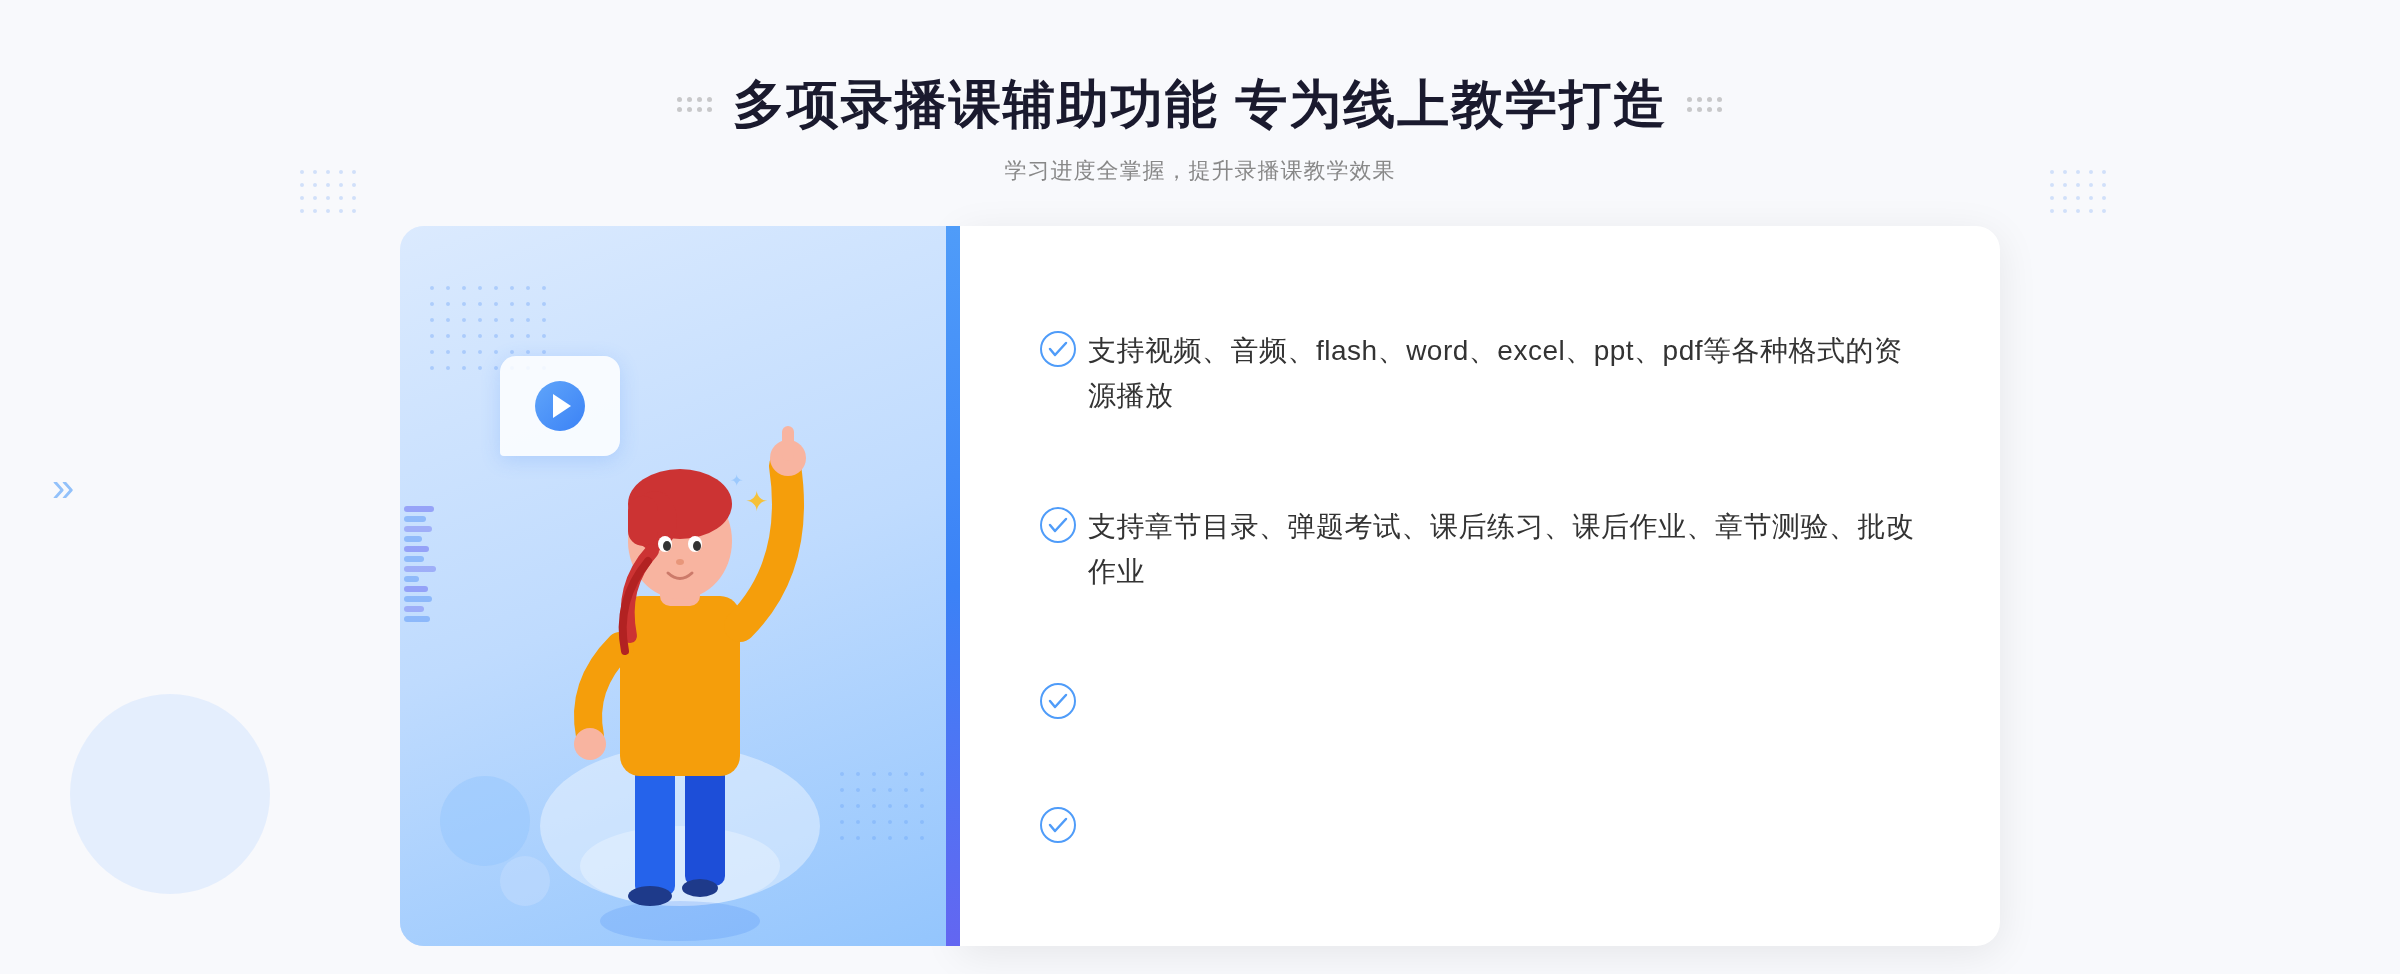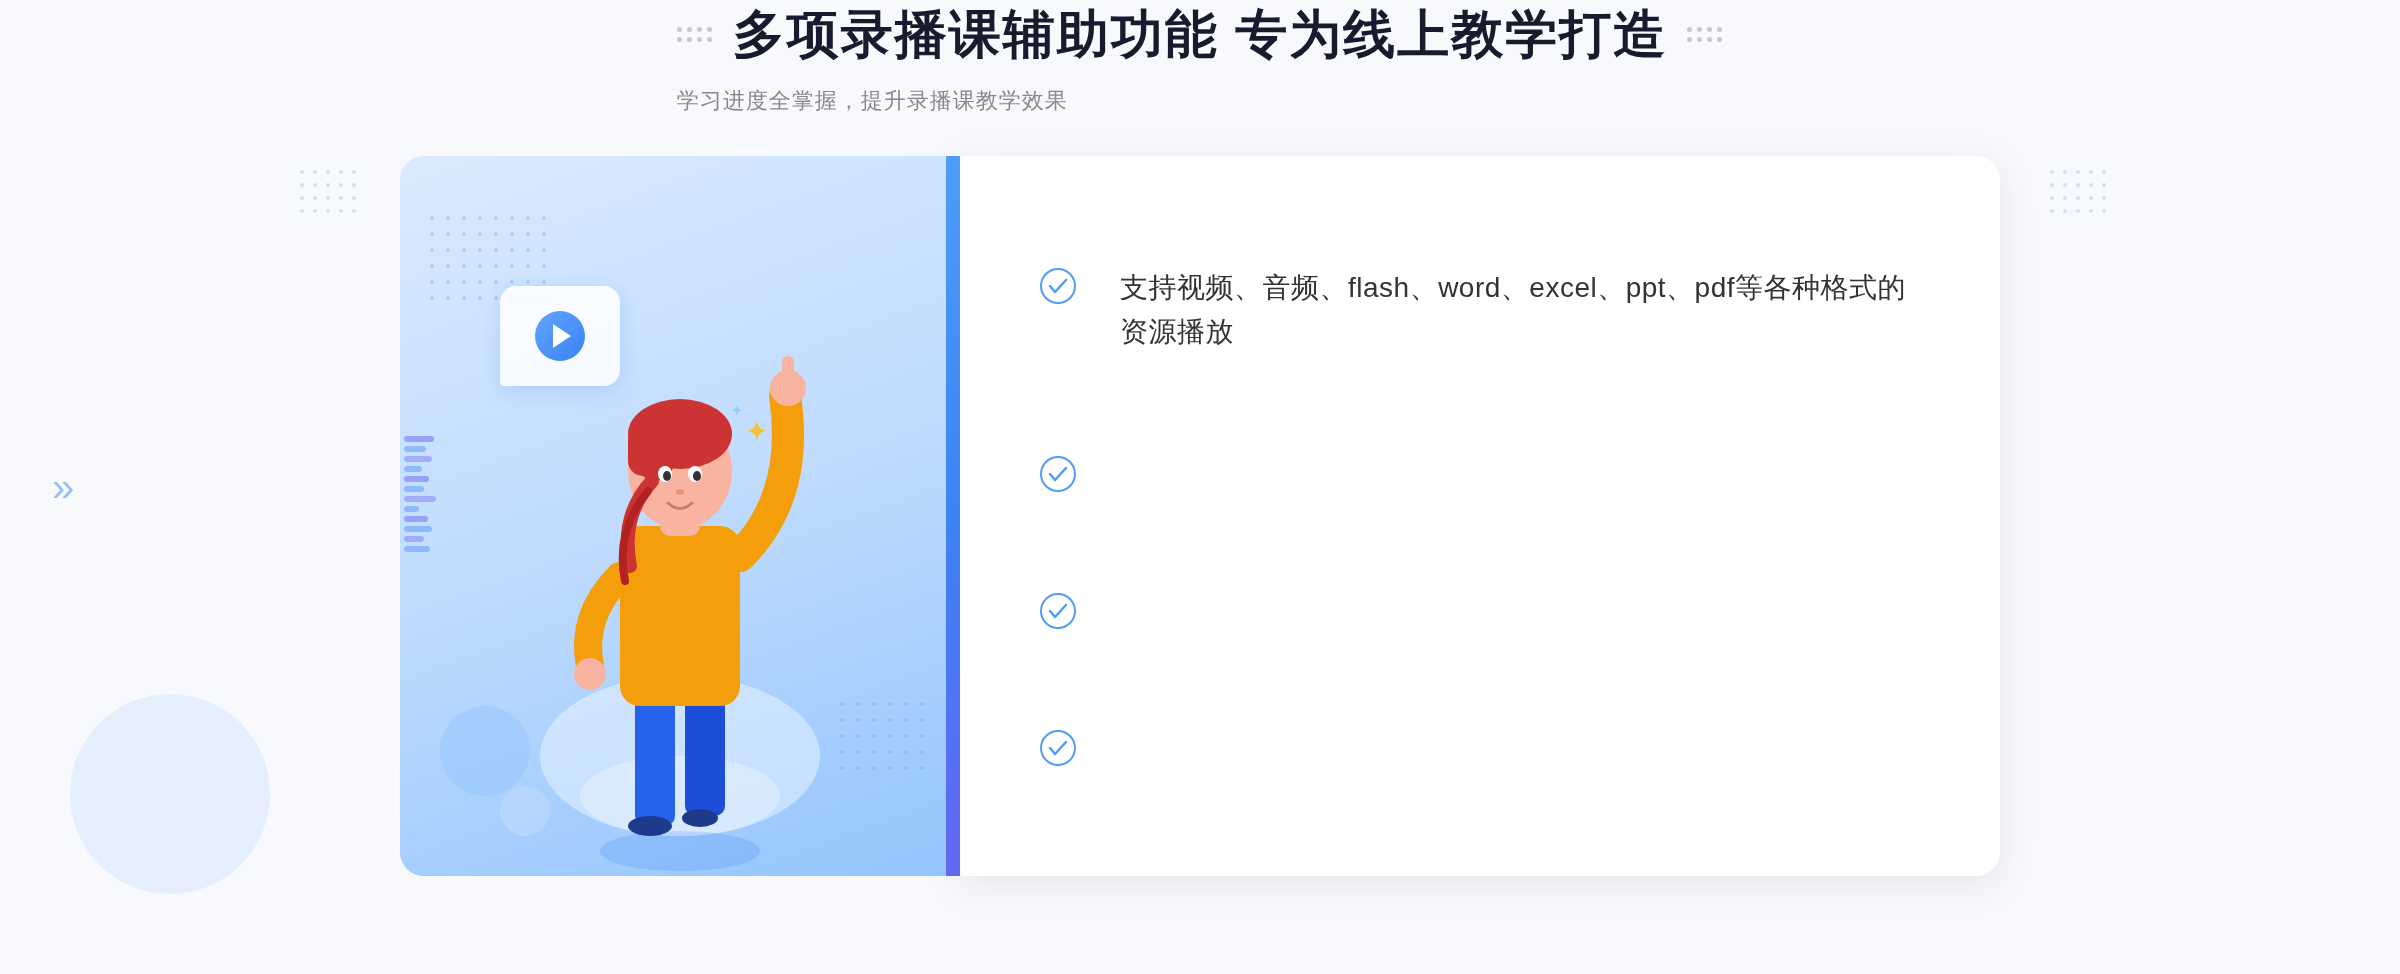--- a/index.html
+++ b/index.html
@@ -22,21 +22,22 @@
       height: 974px;
       background: #f8f9fc;
       position: relative;
       display: flex;
       flex-direction: column;
       align-items: center;
     }
 
     
     .header-section {
-      text-align: left;
+      text-align: center;
+      padding-top: 70px;
       margin-bottom: 40px;
       position: relative;
       z-index: 2;
     }
 
     .header-decoration {
       display: flex;
       align-items: center;
       justify-content: center;
       gap: 20px;
@@ -230,21 +231,21 @@
       padding: 60px 80px;
       display: flex;
       flex-direction: column;
       justify-content: space-around;
       box-shadow: 0 8px 40px rgba(0,0,0,0.08);
     }
 
     .feature-item {
       display: flex;
       align-items: flex-start;
-      gap: 44px;
+      gap: 12px;
       padding: 10px 0;
     }
 
     .check-icon {
       width: 36px;
       height: 36px;
       flex-shrink: 0;
       margin-top: 2px;
     }
 
@@ -586,20 +587,21 @@
         <span class="feature-text">支持视频、音频、flash、word、excel、ppt、pdf等各种格式的资源播放</span>
       </div>
 
       <div class="feature-item">
         <div class="check-icon">
           <svg viewBox="0 0 36 36" fill="none" xmlns="http://www.w3.org/2000/svg">
             <circle cx="18" cy="18" r="17" stroke="#4f9cf9" stroke-width="2" fill="none"></circle>
             <path d="M 10 18 L 15 24 L 26 12" stroke="#4f9cf9" stroke-width="2.5" fill="none" stroke-linecap="round" stroke-linejoin="round"></path>
           </svg>
         </div>
+        <span class="feature-text">支持章节目录、弹题考试、课后练习、课后作业、章节测验、批改作业</span>
       </div>
 
       <div class="feature-item">
         <div class="check-icon">
           <svg viewBox="0 0 36 36" fill="none" xmlns="http://www.w3.org/2000/svg">
             <circle cx="18" cy="18" r="17" stroke="#4f9cf9" stroke-width="2" fill="none"></circle>
             <path d="M 10 18 L 15 24 L 26 12" stroke="#4f9cf9" stroke-width="2.5" fill="none" stroke-linecap="round" stroke-linejoin="round"></path>
           </svg>
         </div>
       </div>

